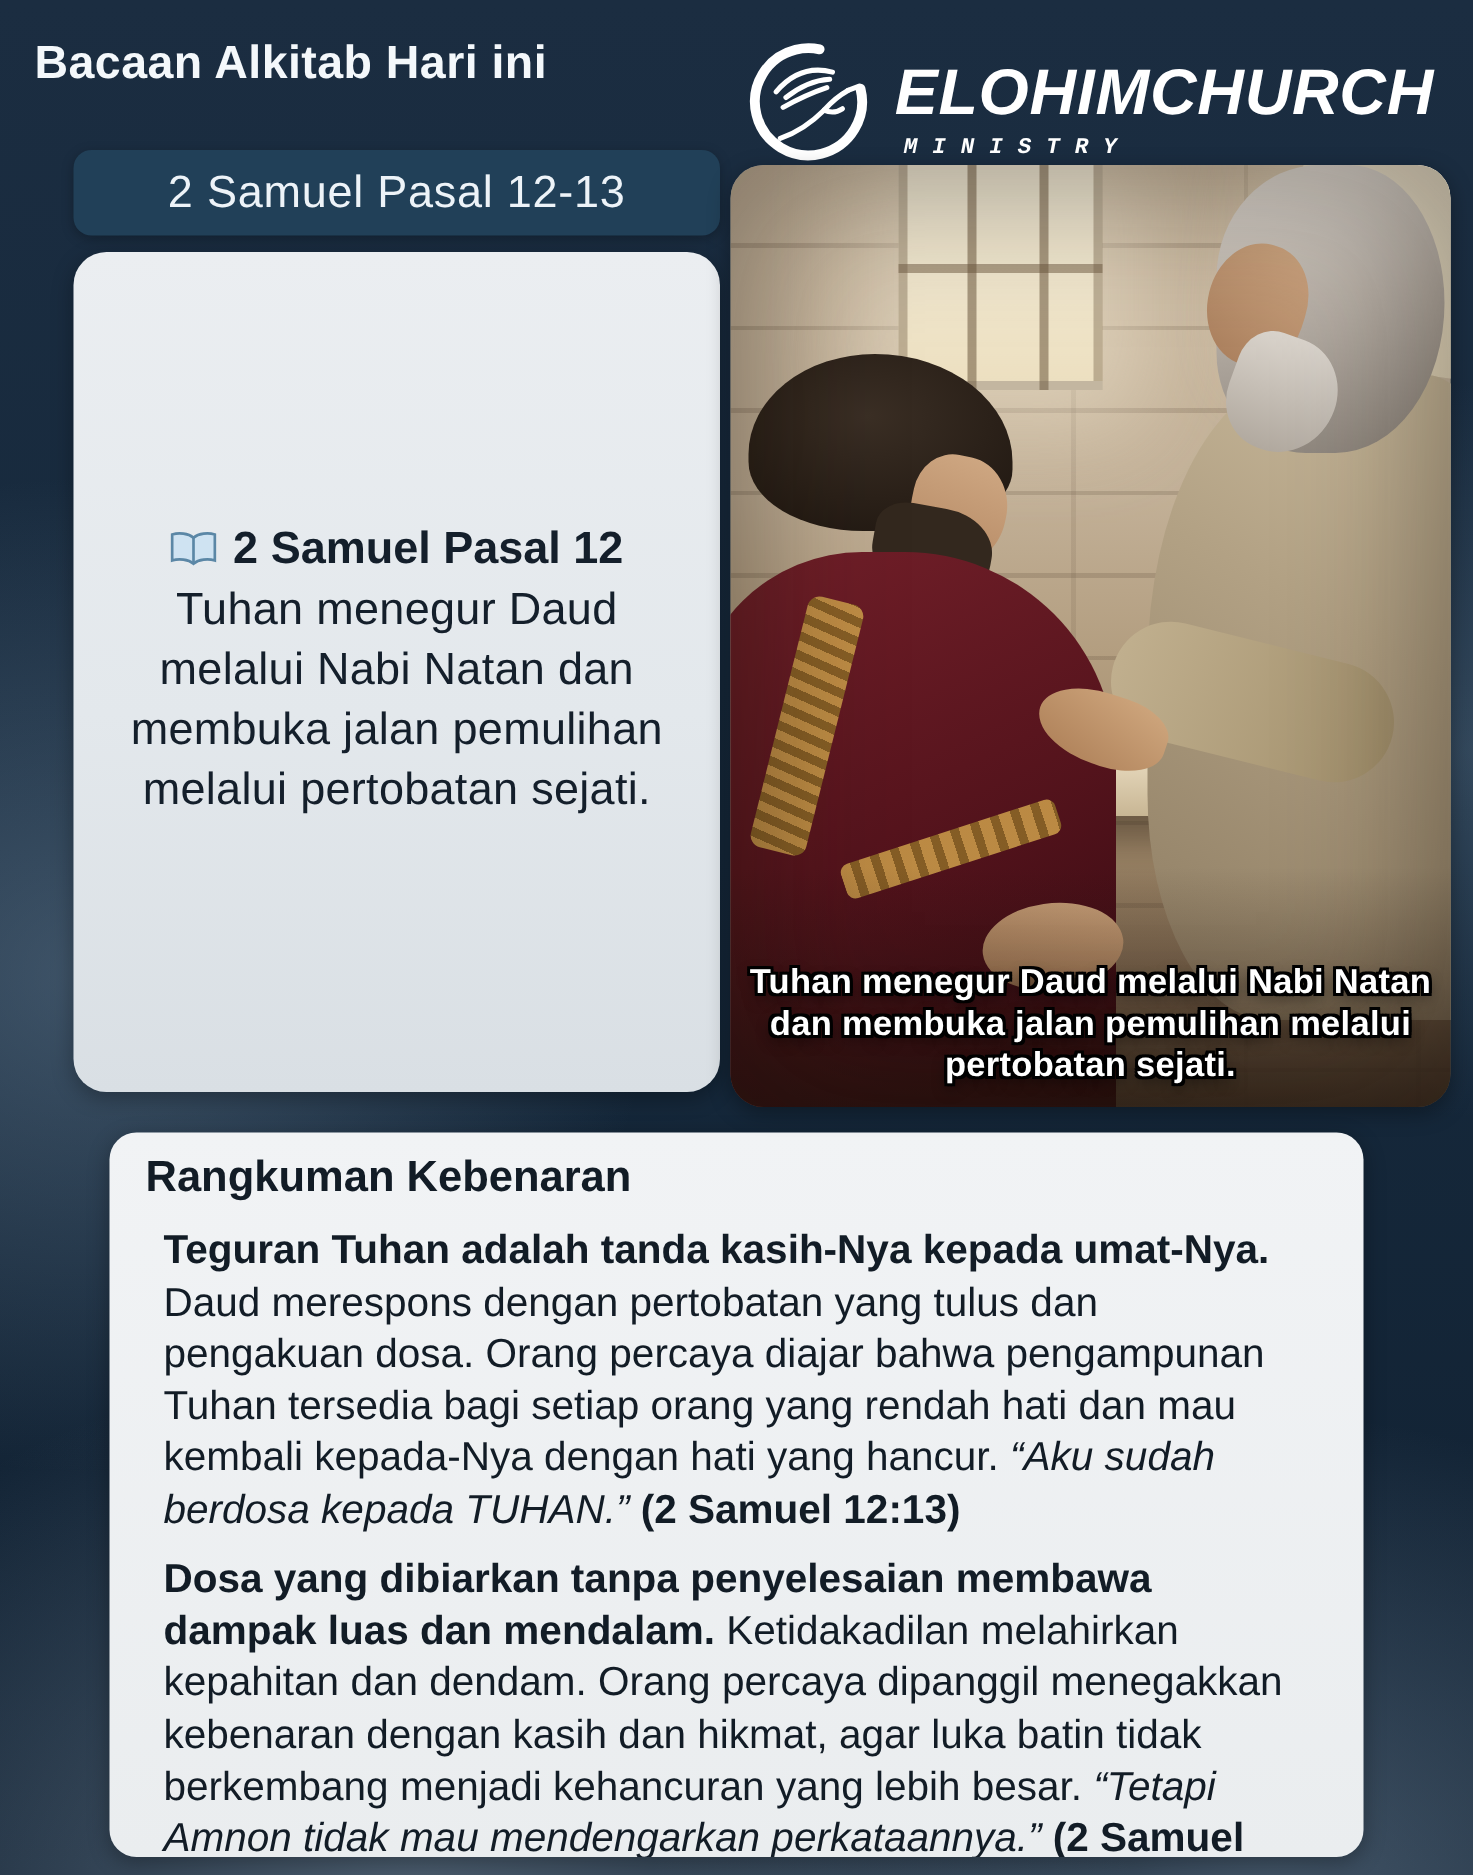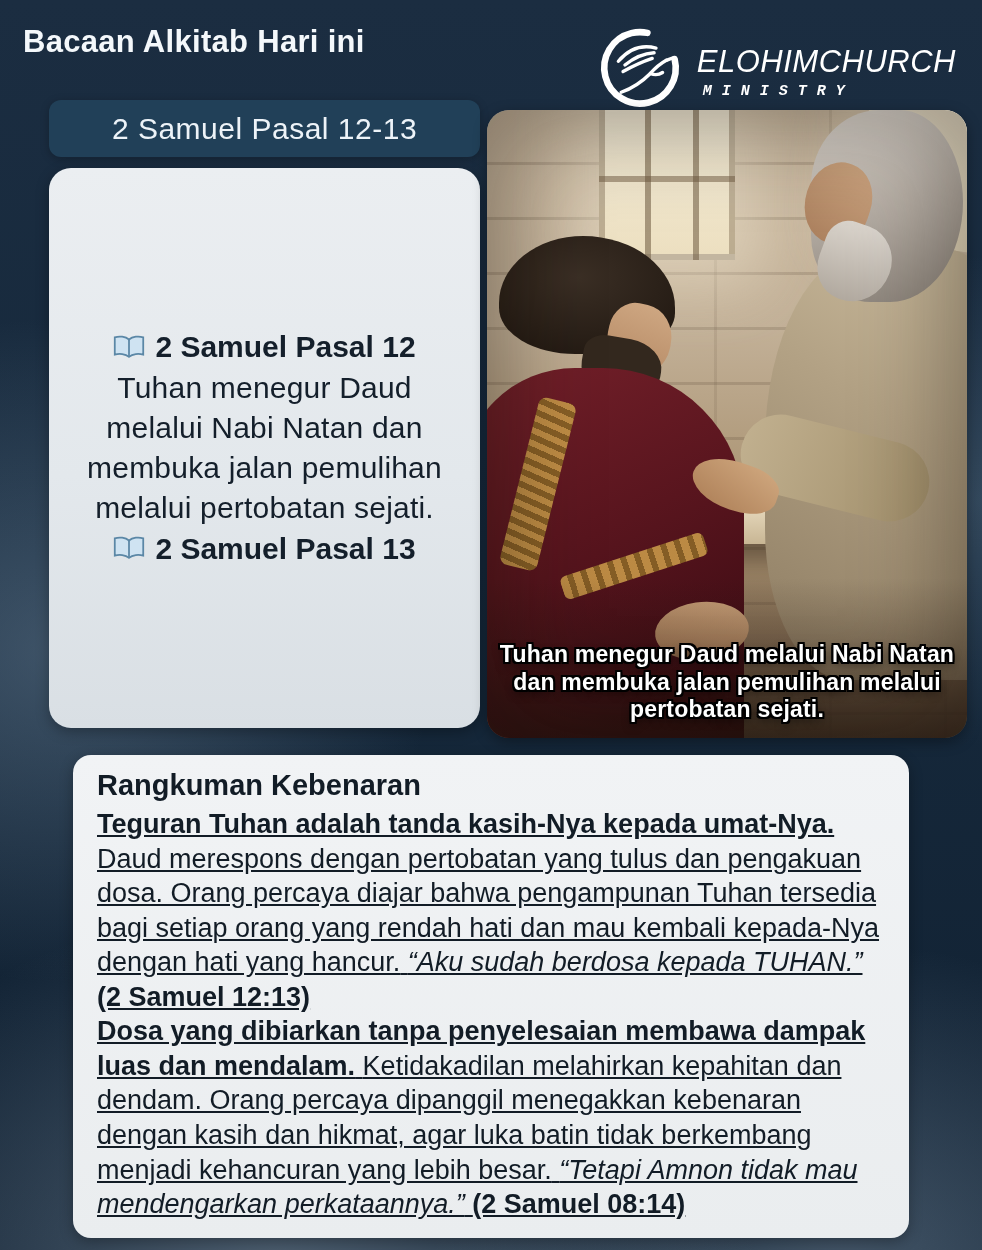--- a/index.html
+++ b/index.html
@@ -12,21 +12,21 @@
       radial-gradient(45% 28% at 100% 40%, rgba(118,145,168,.30), transparent 70%),
       radial-gradient(70% 42% at 28% 102%, rgba(150,170,188,.45), transparent 70%),
       radial-gradient(60% 38% at 86% 102%, rgba(138,160,180,.42), transparent 70%),
       linear-gradient(180deg,#1b2d41 0%, #16293c 45%, #112132 100%);
   }
   .header { height:100px; display:flex; justify-content:space-between; align-items:flex-start; padding:20px 26px 0 23px; }
   .header-title { color:#f4f8fb; font-size:31px; font-weight:600; line-height:1.42; letter-spacing:.3px; }
   .logo { display:flex; align-items:center; gap:8px; margin-top:-2px; }
   .logo svg { width:98px; height:94px; }
   .logo-text { color:#fff; font-style:italic; margin-top:10px; }
-  .logo-name { font-size:31px; font-weight:400; letter-spacing:.5px; }
+  .logo-name { font-size:43px; font-weight:700; letter-spacing:.5px; }
   .logo-sub  { font-size:15px; font-weight:700; letter-spacing:10px; margin-top:3px; text-indent:6px;font-family:Liberation Mono, monospace; }
 
   .main { display:flex; gap:7px; margin:0 15px 0 25px; }
   .left-col { width:455px;padding-left:24px; }
   .badge {
     height:57px; border-radius:12px; background:#214058;
     display:flex; align-items:center; justify-content:center;
     color:#edf3f8; font-size:30px; font-weight:500; letter-spacing:.5px;
     box-shadow:0 2px 8px rgba(0,0,0,.25);
   }
@@ -117,21 +117,21 @@
                 -2px 0 0 #000, 2px 0 0 #000, 0 -2px 0 #000, 0 2px 0 #000, 0 4px 9px rgba(0,0,0,.65);
   }
 
   .summary {
     margin:17px auto 0; width:836px; height:483px; border-radius:18px;
     background:linear-gradient(180deg,#f1f3f5,#eaedef);
     padding:12px 24px 10px; color:#121c26; font-size:27px; line-height:1.28; overflow:hidden;
     box-shadow:0 4px 14px rgba(0,0,0,.3);
   }
   .summary-heading { font-size:29px; font-weight:700; margin-bottom:3px; }
-  .summary p { margin:0;text-decoration:underline; }
+  .summary p { margin:12px; }
   .summary strong { font-weight:700; }
   .summary em { font-style:italic; }
   .book-icon svg { display:block; }
 </style>
 </head>
 <body>
 
 <div class="header">
   <div class="header-title">
     <div>Bacaan Alkitab Hari ini</div>
@@ -164,29 +164,20 @@
       <div class="reading-title">
         <span class="book-icon">
           <svg viewBox="0 0 36 28" width="32" height="25">
               <path d="M18 5 C14 1.5 7 1 2 2.5 V22 C7 20.5 14 21 18 24.5 C22 21 29 20.5 34 22 V2.5 C29 1 22 1.5 18 5 Z" fill="#cfe3f2" stroke="#5b87a6" stroke-width="2"></path>
               <path d="M18 5 V24.5" stroke="#5b87a6" stroke-width="2" fill="none"></path>
             </svg>
         </span>
         <span>2 Samuel Pasal 12</span>
       </div>
       <div class="reading-body">Tuhan menegur Daud melalui Nabi Natan dan membuka jalan pemulihan melalui pertobatan sejati.</div>
-      <div class="reading-title">
-        <span class="book-icon">
-          <svg viewBox="0 0 36 28" width="32" height="25">
-              <path d="M18 5 C14 1.5 7 1 2 2.5 V22 C7 20.5 14 21 18 24.5 C22 21 29 20.5 34 22 V2.5 C29 1 22 1.5 18 5 Z" fill="#cfe3f2" stroke="#5b87a6" stroke-width="2"></path>
-              <path d="M18 5 V24.5" stroke="#5b87a6" stroke-width="2" fill="none"></path>
-            </svg>
-        </span>
-        <span>2 Samuel Pasal 13</span>
-      </div>
     </div>
   </div>
 
   <div class="photo-col">
     <figure class="photo">
       <div class="abs stone-lines"></div>
       <div class="abs window-left"></div>
       <div class="abs window-right"></div>
       <div class="abs bench"></div>
       <div class="abs jar"></div>

